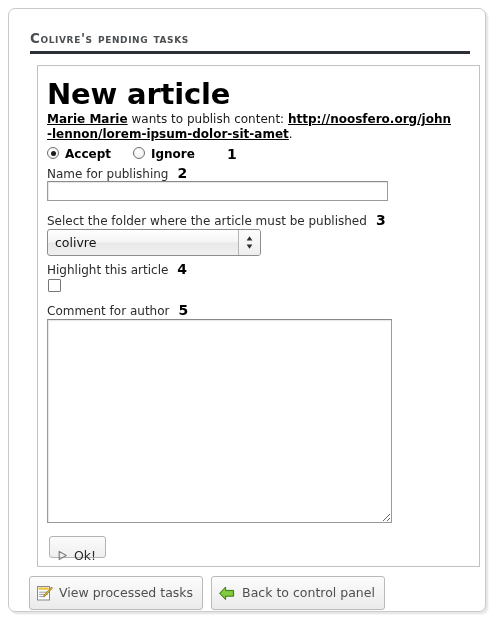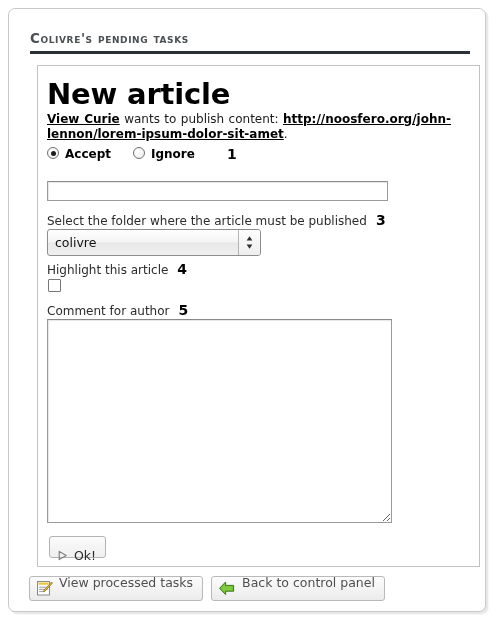--- a/index.html
+++ b/index.html
@@ -252,23 +252,24 @@
 
   
   .bottom-actions {
     position: absolute;
     left: 29px;
     top: 576px;
     display: flex;
     gap: 8px;
   }
   .action-button {
-    height: 25px;
+    height: 34px;
     padding: 0 9px 0 6px;
     display: flex;
+    align-items: center;
     gap: 6px;
     border: 1px solid #b9b9b9;
     border-radius: 3px;
     background: linear-gradient(to bottom, #fcfcfc 0%, #ebebeb 100%);
     font-size: 12.5px;
     color: #4f4f4f;
     box-sizing: border-box;
     cursor: default;
     white-space: nowrap;
   }
@@ -283,35 +284,39 @@
 
   <div class="section-header">
     <div class="section-header-title">Colivre's pending tasks</div>
   </div>
 
   <div class="task-box">
 
     <div class="task-title">New article</div>
 
     <div class="task-desc">
-      <a href="#" class="author-link">View Curie</a><span> wants to publish content: </span><a href="#" class="url-link">http://noosfero.org/john-lennon/lorem-ipsum-dolor-sit-amet</a><span>.</span>
+      <a href="#" class="author-link">Marie Marie</a><span> wants to publish content: </span><a href="#" class="url-link">http://noosfero.org/john-lennon/lorem-ipsum-dolor-sit-amet</a><span>.</span>
     </div>
 
     <div class="radio-row">
       <div class="radio-opt">
         <span class="radio-mark checked"></span>
         <span class="radio-label">Accept</span>
       </div>
       <div class="radio-opt">
         <span class="radio-mark"></span>
         <span class="radio-label">Ignore</span>
       </div>
       <span class="step-num" style="margin-left:10px;">1</span>
     </div>
 
+    <div class="label-line" style="top:99px;">
+      <span class="field-label">Name for publishing</span>
+      <span class="step-num">2</span>
+    </div>
     <input class="text-input" type="text" placeholder="" style="">
 
     <div class="label-line" style="top:146px;">
       <span class="field-label">Select the folder where the article must be published</span>
       <span class="step-num">3</span>
     </div>
     <div class="select-box">
       <span class="select-value">colivre</span>
       <span class="select-arrow-cell icon">
         <svg width="9" height="15" viewBox="0 0 9 15" aria-hidden="true">

